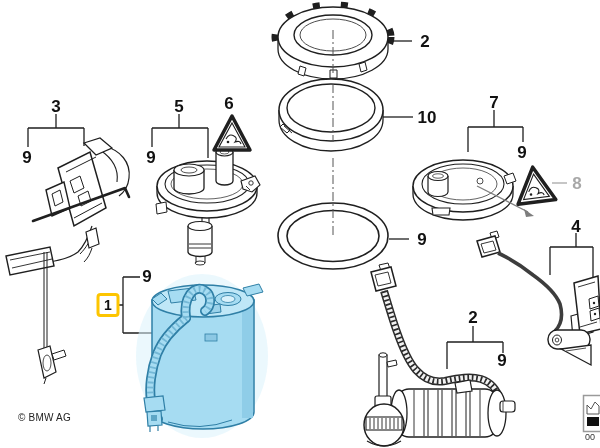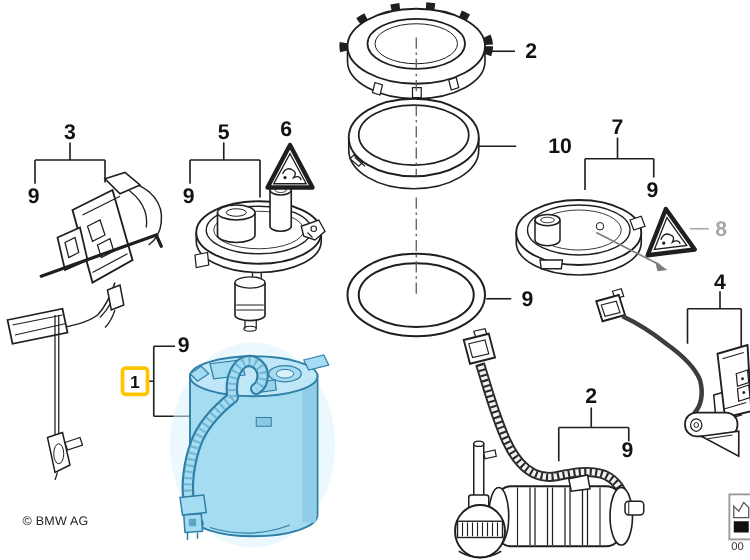--- a/index.html
+++ b/index.html
@@ -237,21 +237,21 @@
     <rect x="587" y="417" width="12" height="9" fill="#101010"></rect>
   </g>
 </svg>
 
 <div class="callout" style="left:56px;top:106px">3</div>
 <div class="callout" style="left:27px;top:157px">9</div>
 <div class="callout" style="left:179px;top:106px">5</div>
 <div class="callout" style="left:151px;top:157px">9</div>
 <div class="callout" style="left:229px;top:103px">6</div>
 <div class="callout" style="left:425px;top:41px">2</div>
-<div class="callout" style="left:448px;top:117px">10</div>
+<div class="callout" style="left:427px;top:117px">10</div>
 <div class="callout" style="left:422px;top:239px">9</div>
 <div class="callout" style="left:494px;top:102px">7</div>
 <div class="callout" style="left:522px;top:152px">9</div>
 <div class="callout muted" style="left:577px;top:183px">8</div>
 <div class="callout" style="left:576px;top:226px">4</div>
 <div class="callout" style="left:147px;top:276px">9</div>
 <div class="callout-box" style="left:108px;top:305px">
   <span>1</span>
 </div>
 <div class="callout" style="left:473px;top:317px">2</div>

